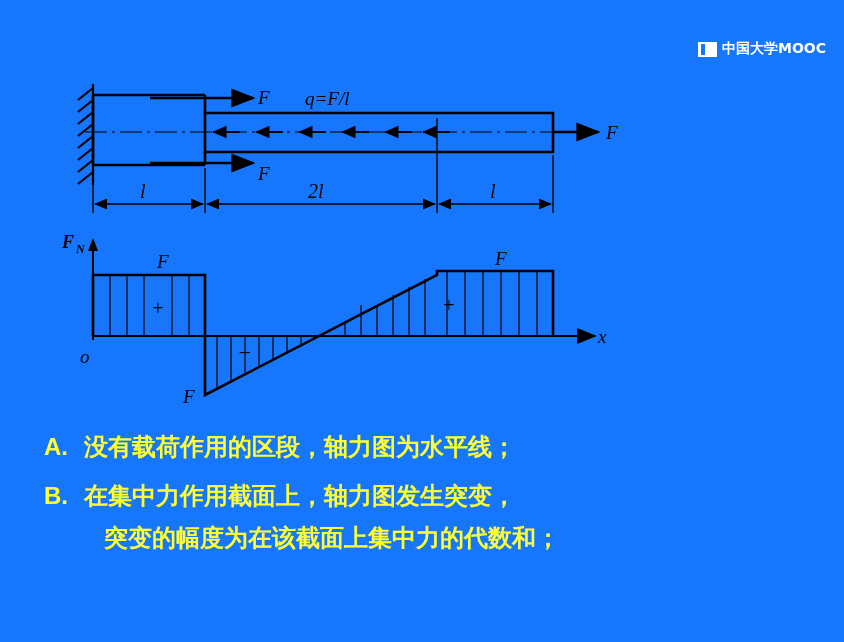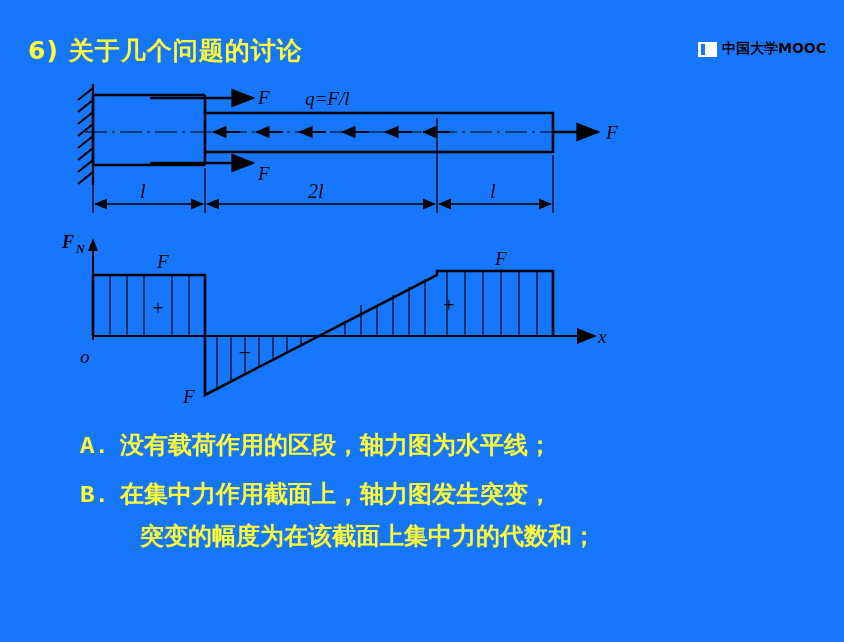--- a/index.html
+++ b/index.html
@@ -19,49 +19,46 @@
   .logo{
     position:absolute;right:18px;top:40px;display:flex;align-items:center;gap:5px;
   }
   .logo .mark{
     width:19px;height:15px;background:#fff;position:relative;
   }
   .logo .mark:after{
     content:"";position:absolute;left:3px;top:2px;width:4px;height:11px;background:#1677fc;
   }
   .logo .ltext{
-    color:#000000;font-size:14px;font-weight:bold;white-space:nowrap;
+    color:#ffffff;font-size:14px;font-weight:bold;white-space:nowrap;
     font-family:"DejaVu Sans","Liberation Sans",sans-serif;
   }
 
   svg.fig{position:absolute;left:0;top:0;}
 
   .ans{
     position:absolute;left:44px;
     color:#ffff33;font-size:24px;font-weight:bold;
-    font-family:Liberation Mono, monospace;
-    white-space:nowrap;line-height:1.25;margin-left:36px;
+    font-family:Liberation Sans, sans-serif;
+    white-space:nowrap;line-height:1.25;
   }
   .ans .lab{display:inline-block;width:40px;}
   .ans-a{top:432px;}
   .ans-b{top:481px;}
   .ans-b2{top:523px;left:104px;}
   .ans-c{top:567px;}
 
   .lbl{font-family:"Liberation Serif","DejaVu Serif",serif;fill:#000;font-style:italic;}
   .lbl-b{font-family:"Liberation Serif","DejaVu Serif",serif;fill:#000;font-style:italic;font-weight:bold;}
 </style>
 </head>
 <body>
 
 <div id="slide" style="background: rgb(22, 119, 252);">
 
-  <div class="title">
-    <span class="num">6)</span><span>关于几个问题的讨论</span>
-  </div>
 
   <div class="logo">
     <span class="mark"></span>
     <span class="ltext">中国大学MOOC</span>
   </div>
 
   <svg class="fig" width="844" height="430" viewBox="0 0 844 430">
     <defs>
       <marker id="ah" markerWidth="10" markerHeight="8" refX="9" refY="4" orient="auto">
         <path d="M0,0 L10,4 L0,8 z" fill="#000"></path>

